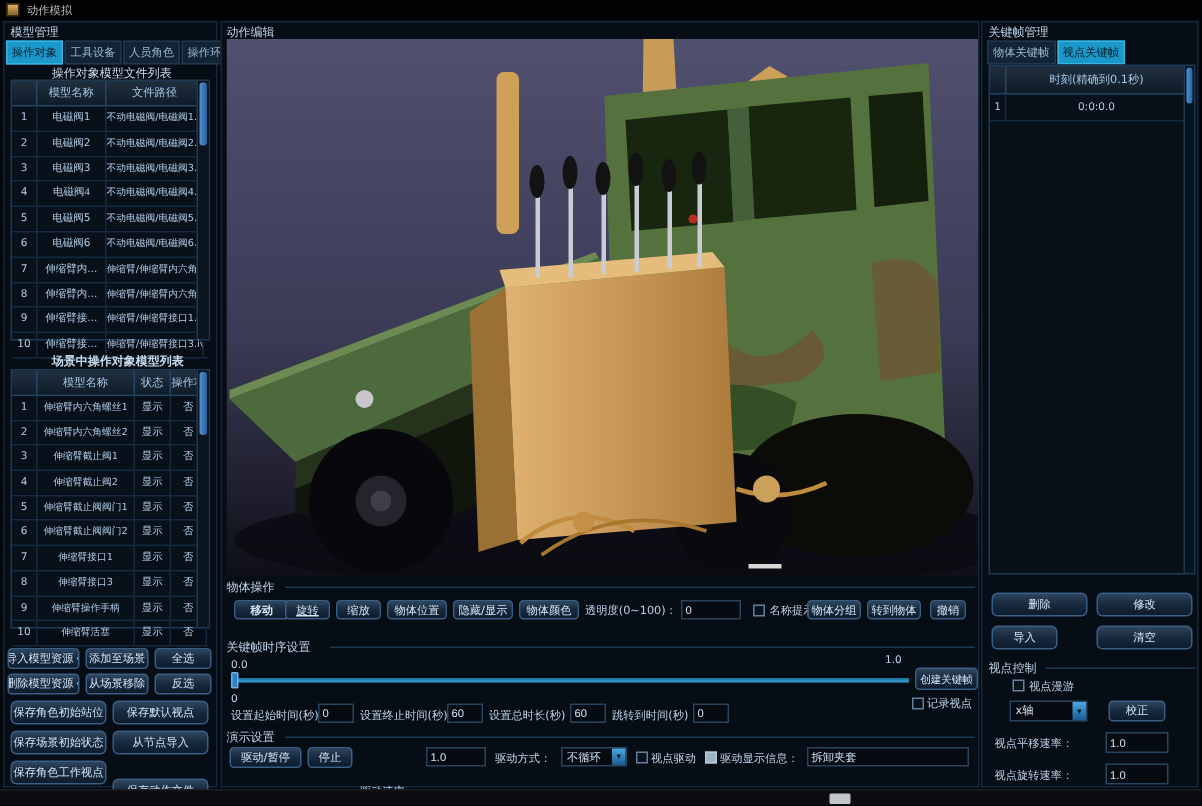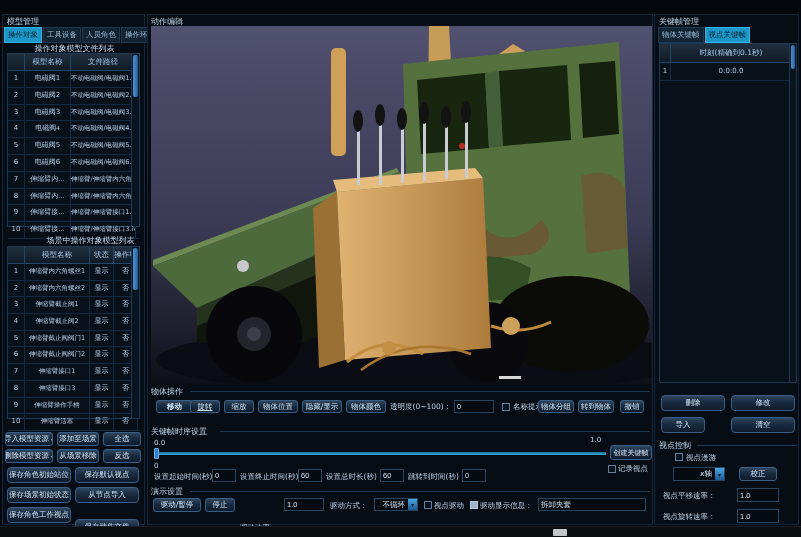--- a/index.html
+++ b/index.html
@@ -21,32 +21,36 @@
   .scroll{position:absolute;top:0;bottom:0;right:0;background:#0a141f;border-left:1px solid #1d3a55;}
   .thumb{position:absolute;left:1px;right:1px;background:linear-gradient(90deg,#4e92d2,#2a5f9a);border-radius:2px;}
   .btn{background:linear-gradient(#2e465e 0%,#192b3f 45%,#0e1c2d 100%);border:1px solid #3a5f86;
        border-radius:3px;color:#d4e5f5;font-size:7.5px;text-align:center;white-space:nowrap;
        overflow:hidden;display:flex;align-items:center;justify-content:center;cursor:default;}
   .btn.big{border-radius:4px;}
   .input{background:#060b12;border:1px solid #27455f;color:#d2e4f4;font-size:7.5px;padding:0 2px;box-sizing:border-box;}
   .chk{width:8px;height:8px;border:1px solid #63809c;background:#0a121c;display:inline-block;box-sizing:border-box;}
   .chk.on{background:#9db2c6;border-color:#b9cadb;}
   .sel{background:#060b12;border:1px solid #27455f;color:#d2e4f4;font-size:7.5px;display:flex;align-items:center;}
-  .sel .txt{flex:1;padding:0 3px;overflow:hidden;white-space:nowrap;text-align:right;}
+  .sel .txt{flex:1;padding:0 3px;overflow:hidden;white-space:nowrap;}
   .sel .arr{width:9px;align-self:stretch;background:linear-gradient(#49a8e6,#1c5a90);color:#05202d;
             font-size:6px;display:flex;align-items:center;justify-content:center;}
   .gline{position:absolute;height:1px;background:#1b3752;}
   .track{position:absolute;height:3px;background:linear-gradient(#1d6f96,#35a6d8);}
   .darr{font-size:6px;color:#8fd2f0;margin-left:2px;}
 </style>
 </head>
 <body>
 
 <div id="app">
 
+  <div class="abs" style="left:0;top:0;width:801px;height:13px;background:#010203;">
+    <span class="abs" style="left:4px;top:2px;width:9px;height:9px;background:linear-gradient(#e0b065,#8a6124);border:1px solid #3a2c10;"></span>
+    <span class="abs" style="left:18px;top:2px;font-size:7.5px;color:#b8b8b8;white-space:nowrap;">动作模拟</span>
+  </div>
 
   <div class="abs panel" style="left:2px;top:14px;width:143px;height:511px;">
     <span class="abs lbl" style="left:4px;top:2px;">模型管理</span>
 
     <div class="abs tabs" style="left:1px;top:12px;">
       <span class="tab active">操作对象</span>
       <span class="tab">工具设备</span>
       <span class="tab">人员角色</span>
       <span class="tab">操作环境</span>
     </div>
@@ -107,21 +111,21 @@
       <div class="tr" style="height:15.8px;">
         <div class="td" style="width:16px;line-height:15.8px;">10</div>
         <div class="td" style="width:45px;line-height:15.8px;">伸缩臂接...</div>
         <div class="td" style="width:64px;line-height:15.8px;font-size:6.5px;">伸缩臂/伸缩臂接口3.ive</div>
       </div>
       <div class="scroll" style="width:7px;">
         <div class="thumb" style="top:1px;height:42px;"></div>
       </div>
     </div>
 
-    <div class="abs cap" style="left:16px;top:220px;width:143px;">场景中操作对象模型列表</div>
+    <div class="abs cap" style="left:4px;top:220px;width:143px;font-weight:bold;">场景中操作对象模型列表</div>
 
     <div class="abs tblwrap" style="left:4px;top:231px;width:133px;height:173px;">
       <div class="thead" style="height:16px;">
         <div class="th" style="width:16px;line-height:16px;"></div>
         <div class="th" style="width:64px;line-height:16px;">模型名称</div>
         <div class="th" style="width:23px;line-height:16px;font-family:Liberation Serif, serif;">状态</div>
         <div class="th" style="width:23px;line-height:16px;">操作项</div>
       </div>
       <div class="tr" style="height:15.7px;">
         <div class="td" style="width:16px;line-height:15.7px;">1</div>

